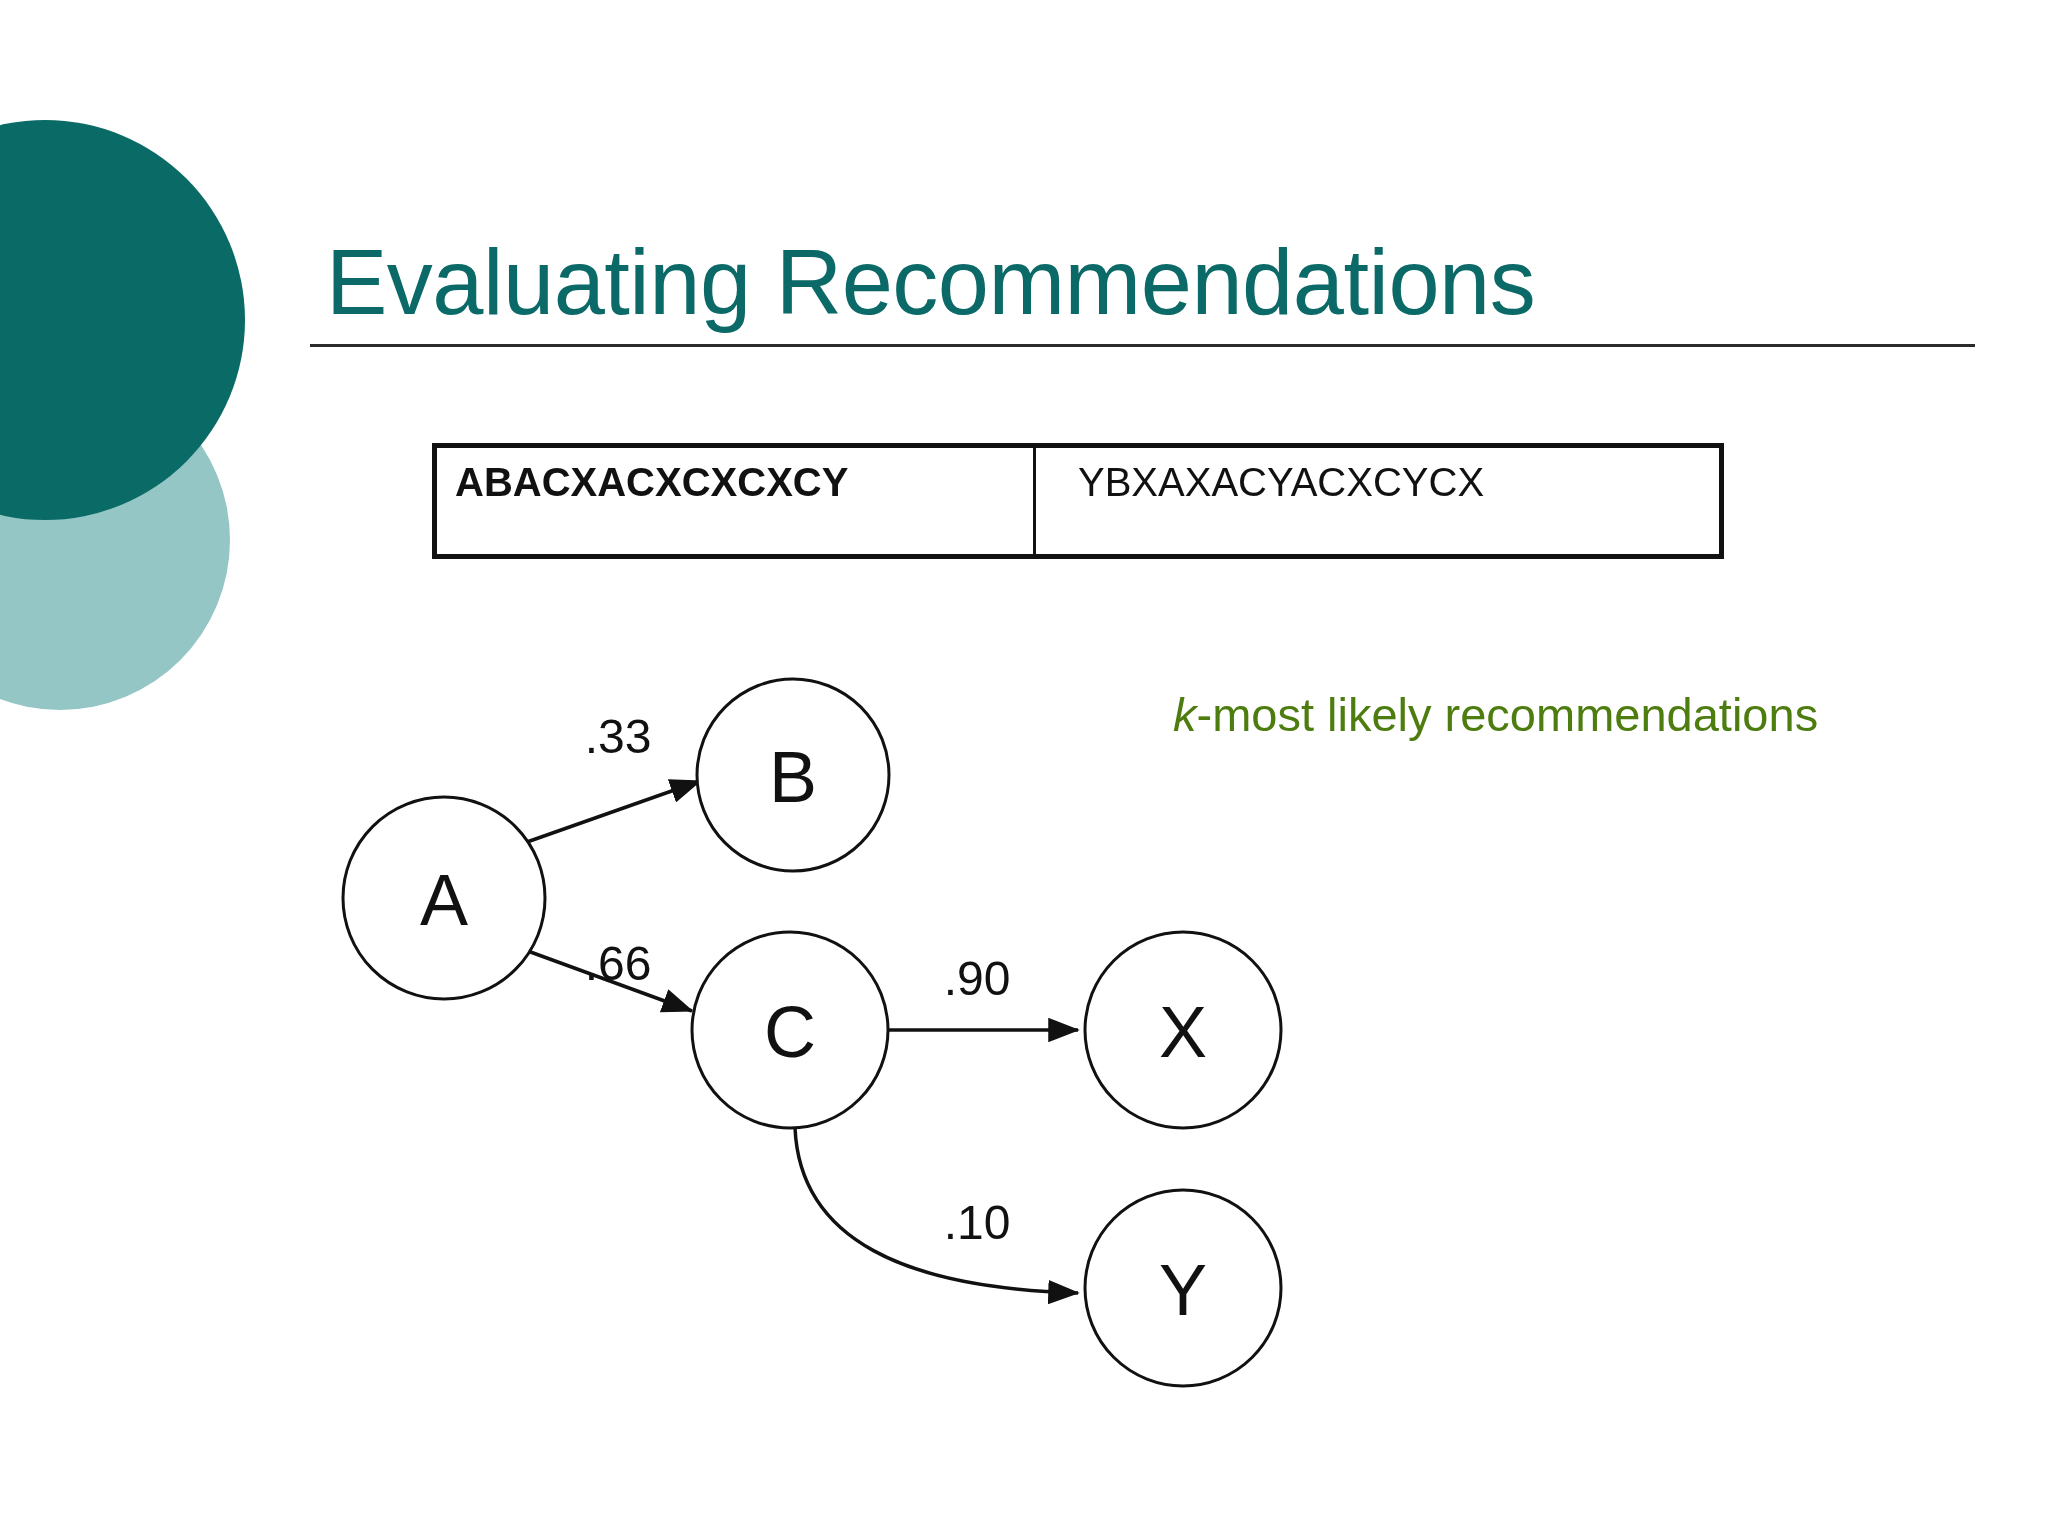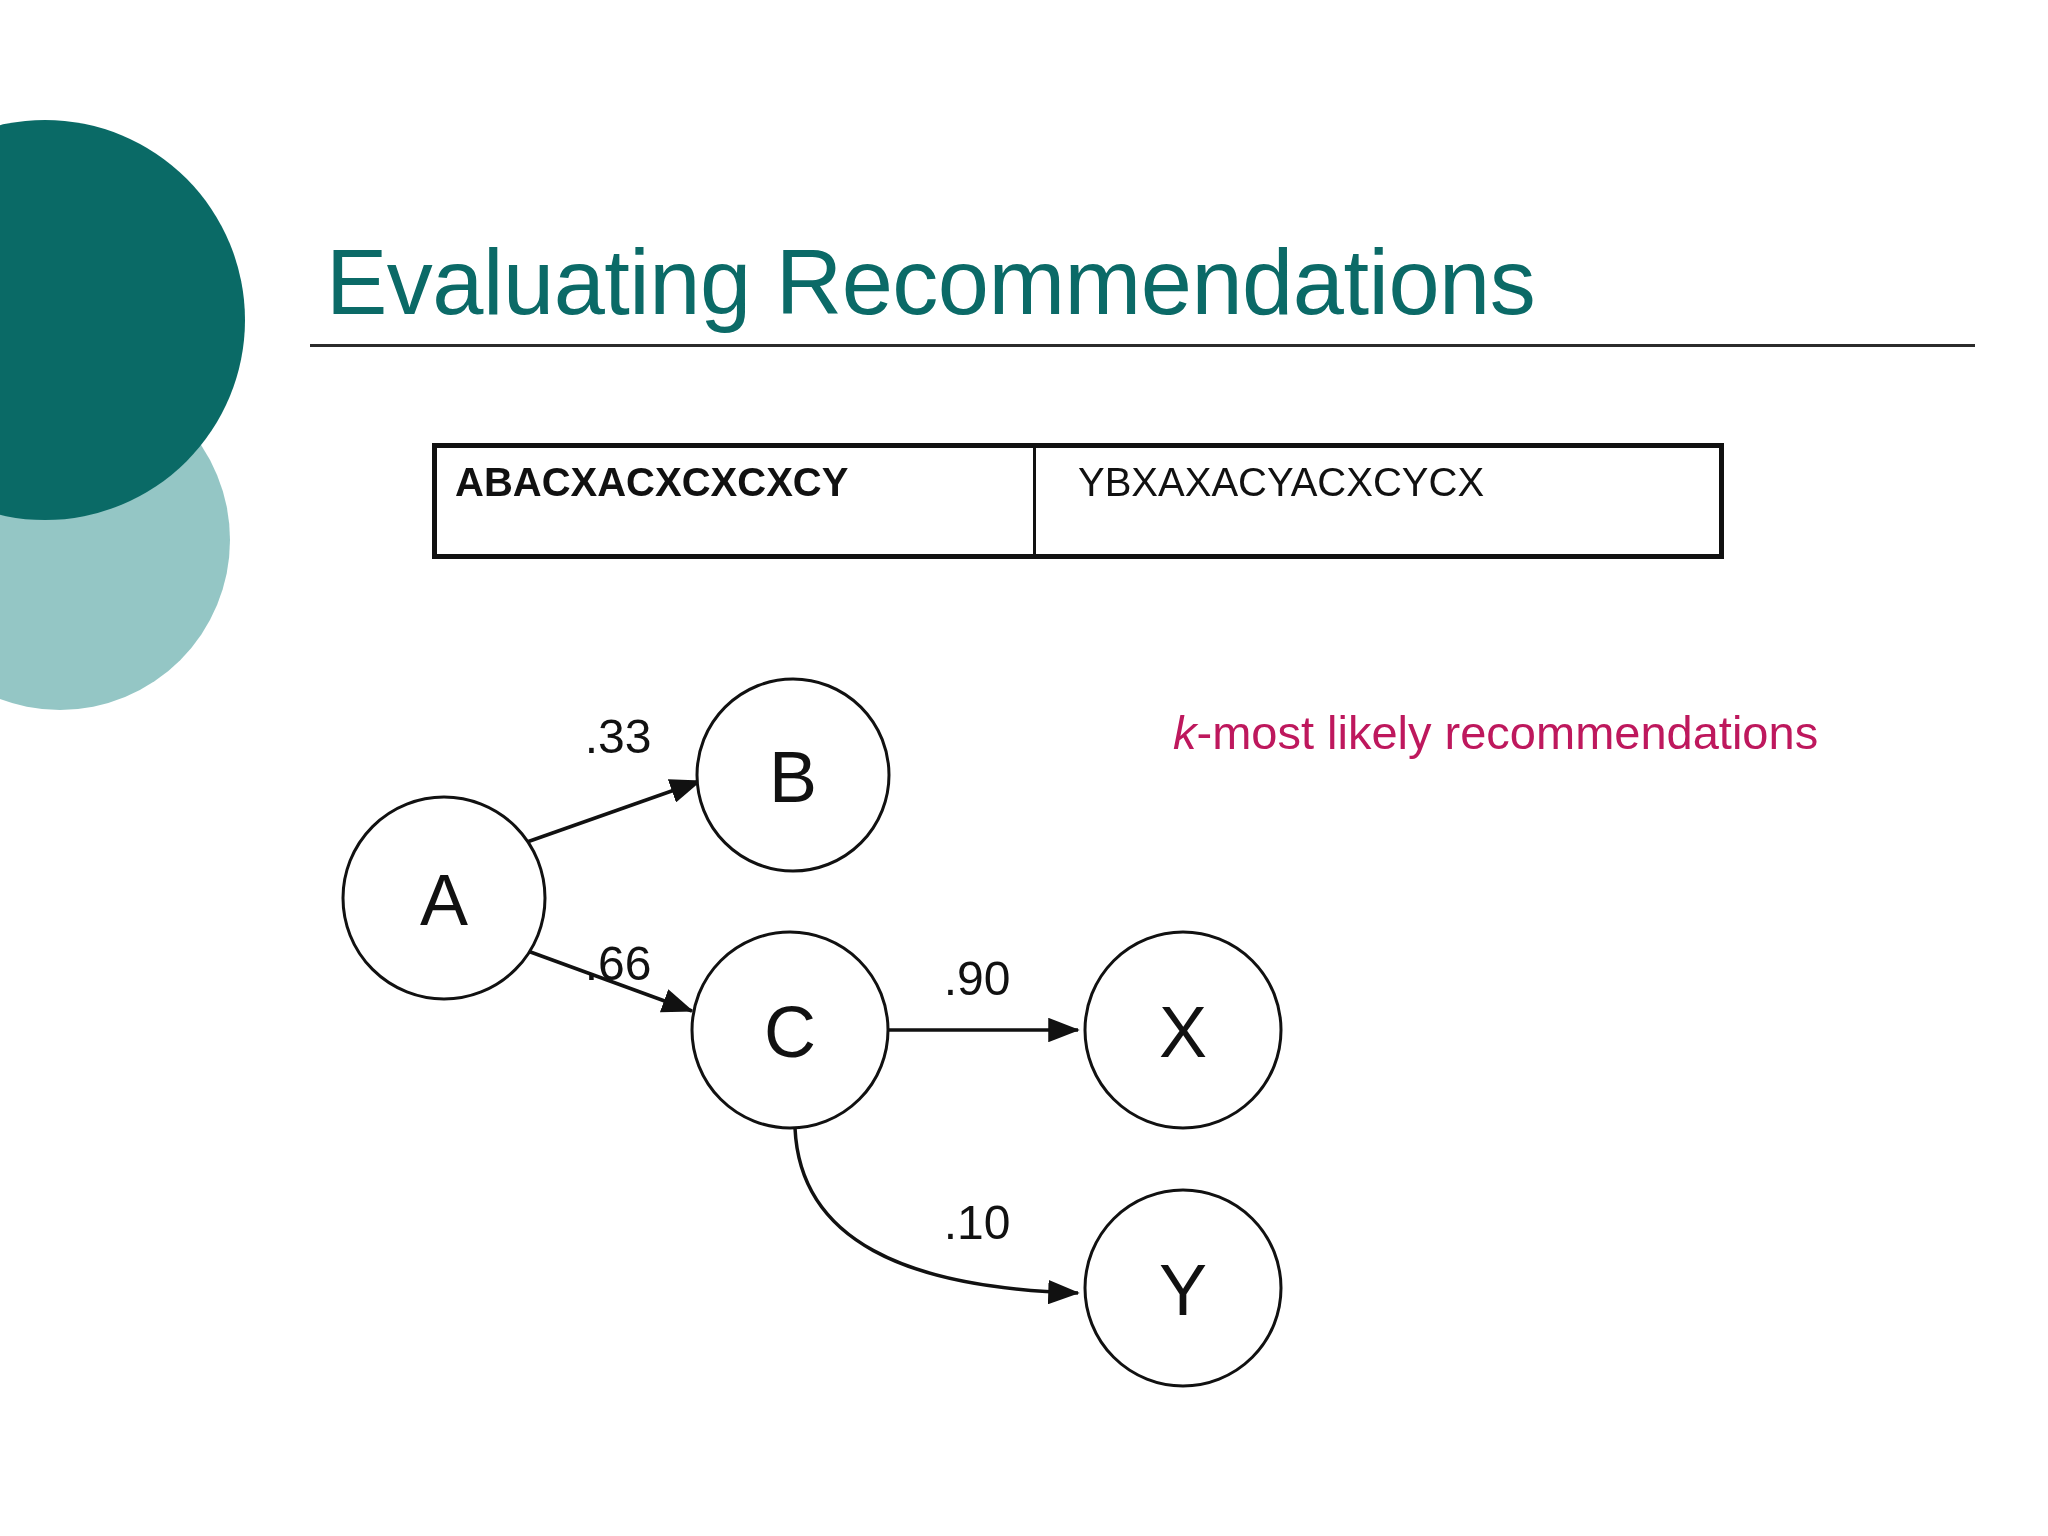--- a/index.html
+++ b/index.html
@@ -93,24 +93,24 @@
   }
   #seq-cell-right {
     flex: 1;
     margin-left: 24px;
   }
 
   
   #caption {
     position: absolute;
     left: 1173px;
-    top: 705px;
+    top: 687px;
     z-index: 5;
     font-size: 47px;
-    color: #be185d;
+    color: #4d7c0f;
     white-space: nowrap;
   }
   #caption .ital {
     font-style: italic;
   }
 
   
   #graph {
     position: absolute;
     left: 0;

